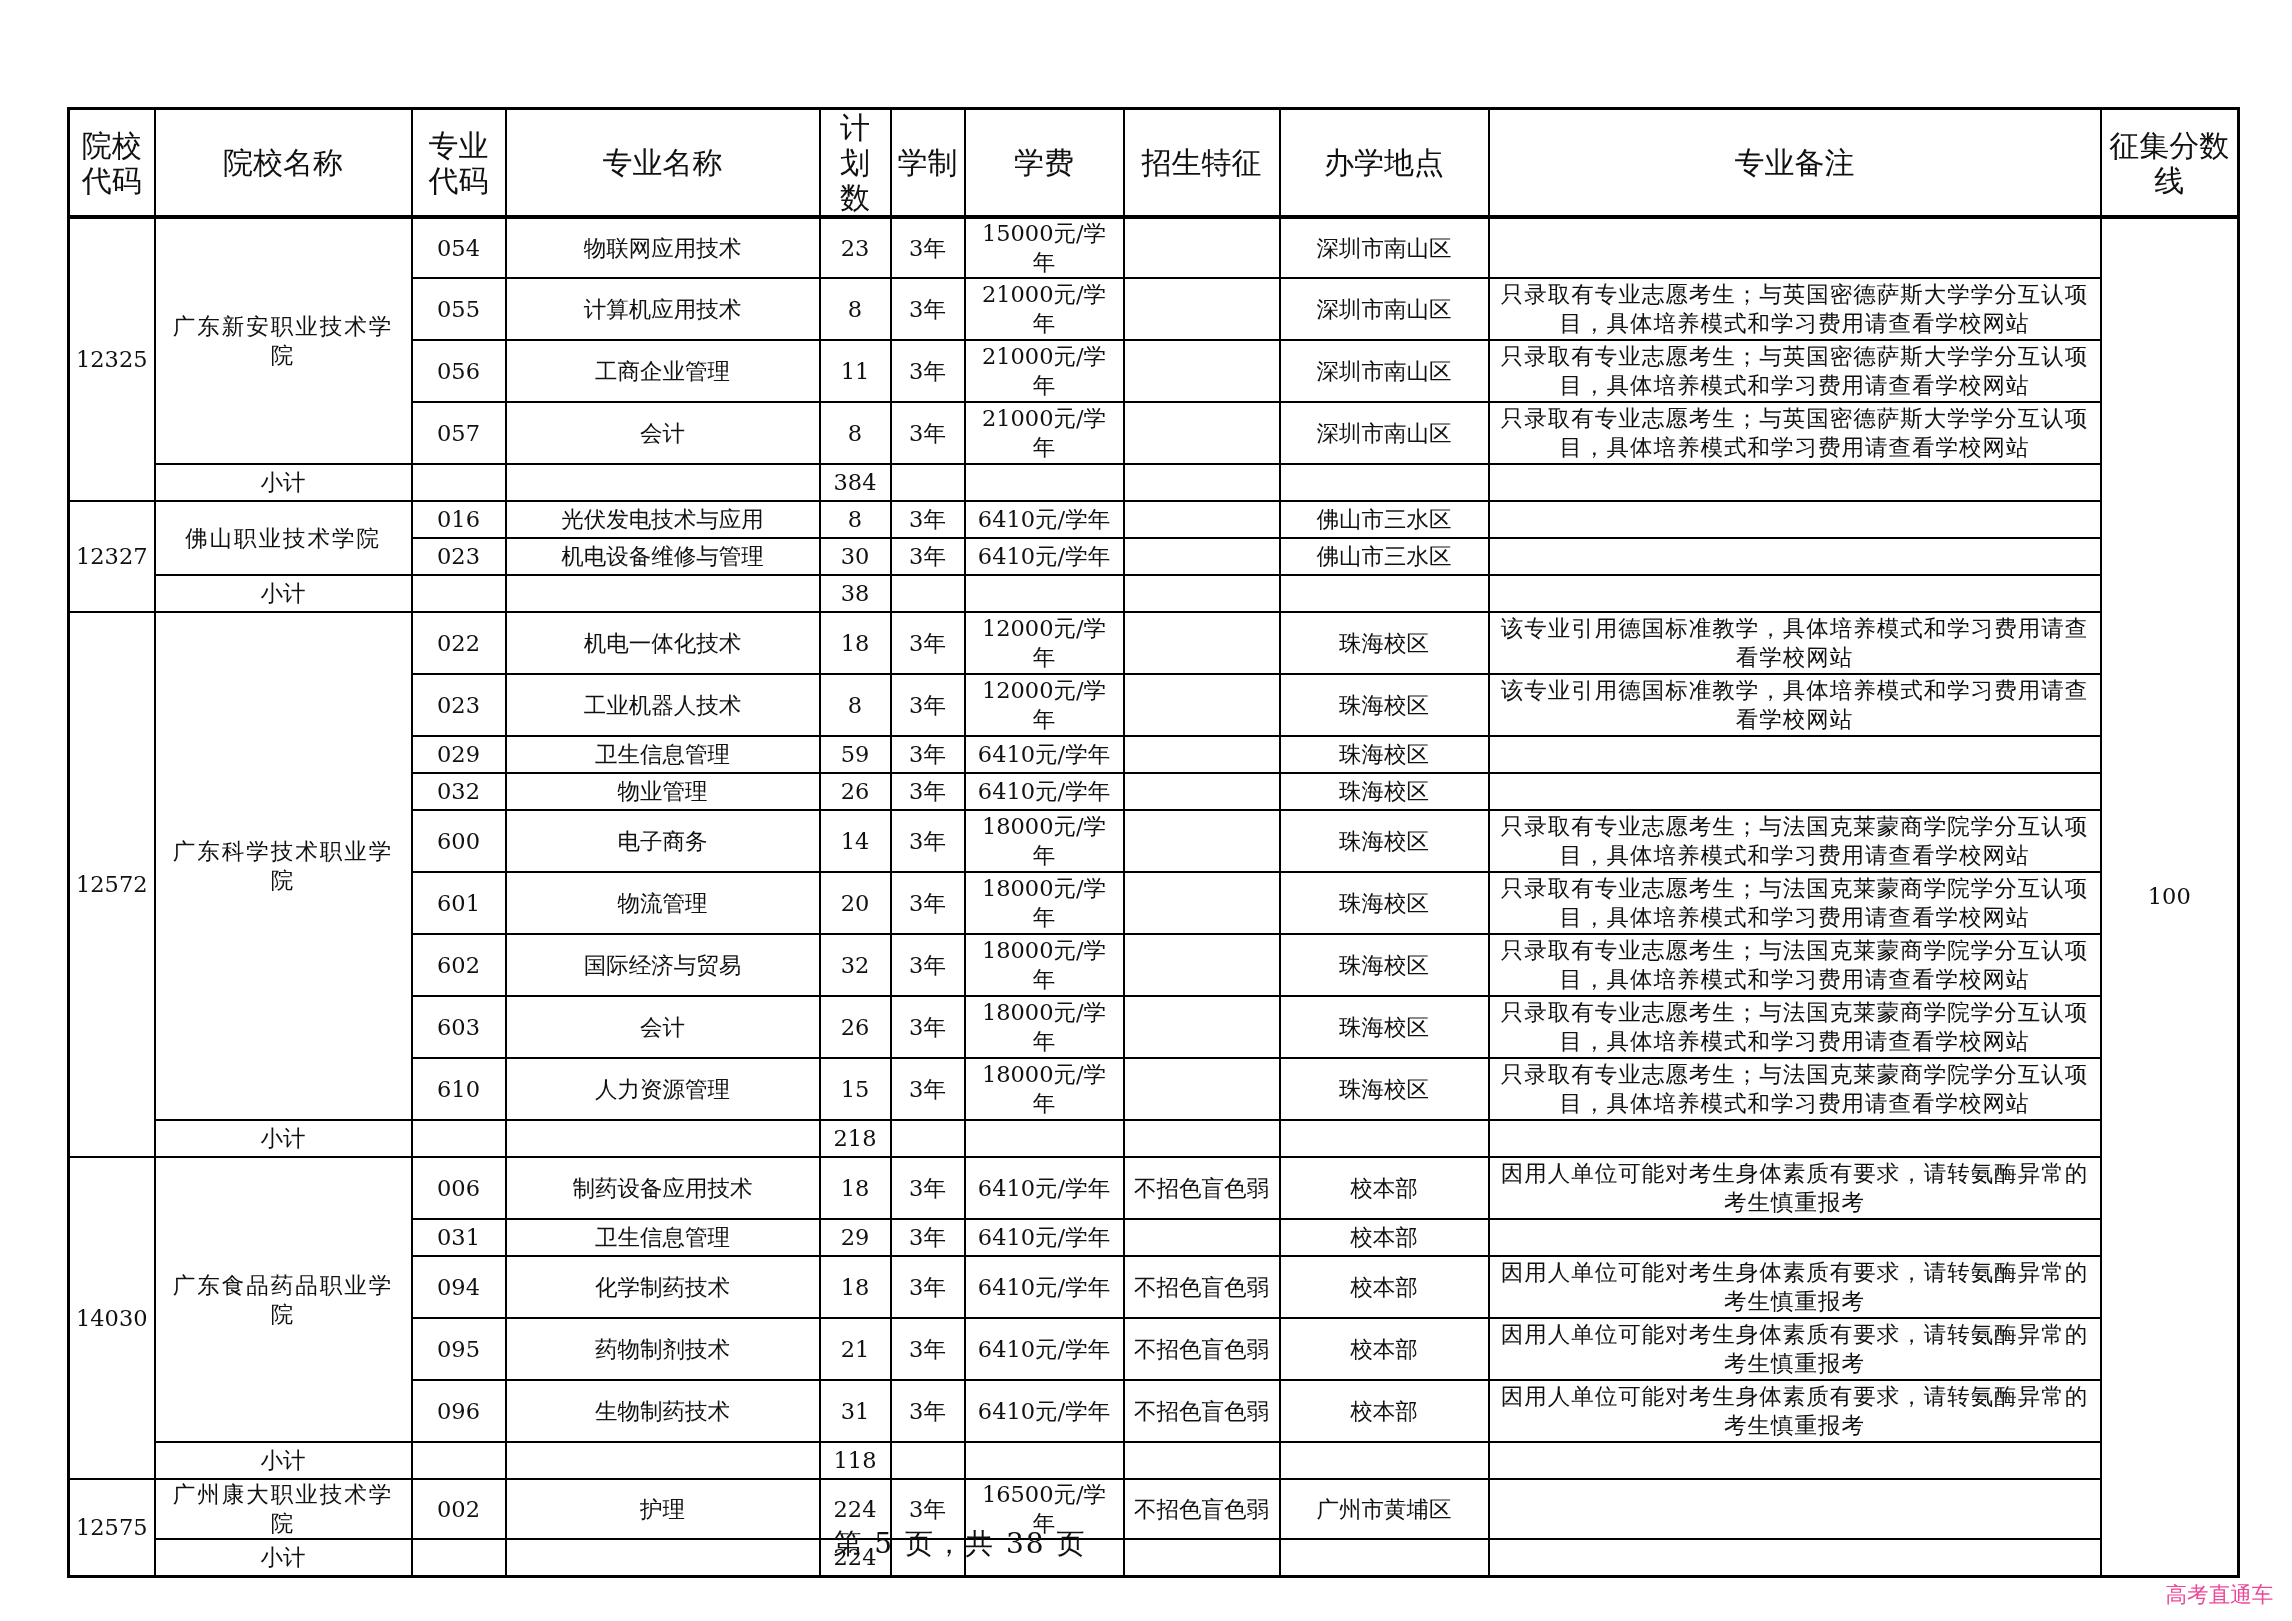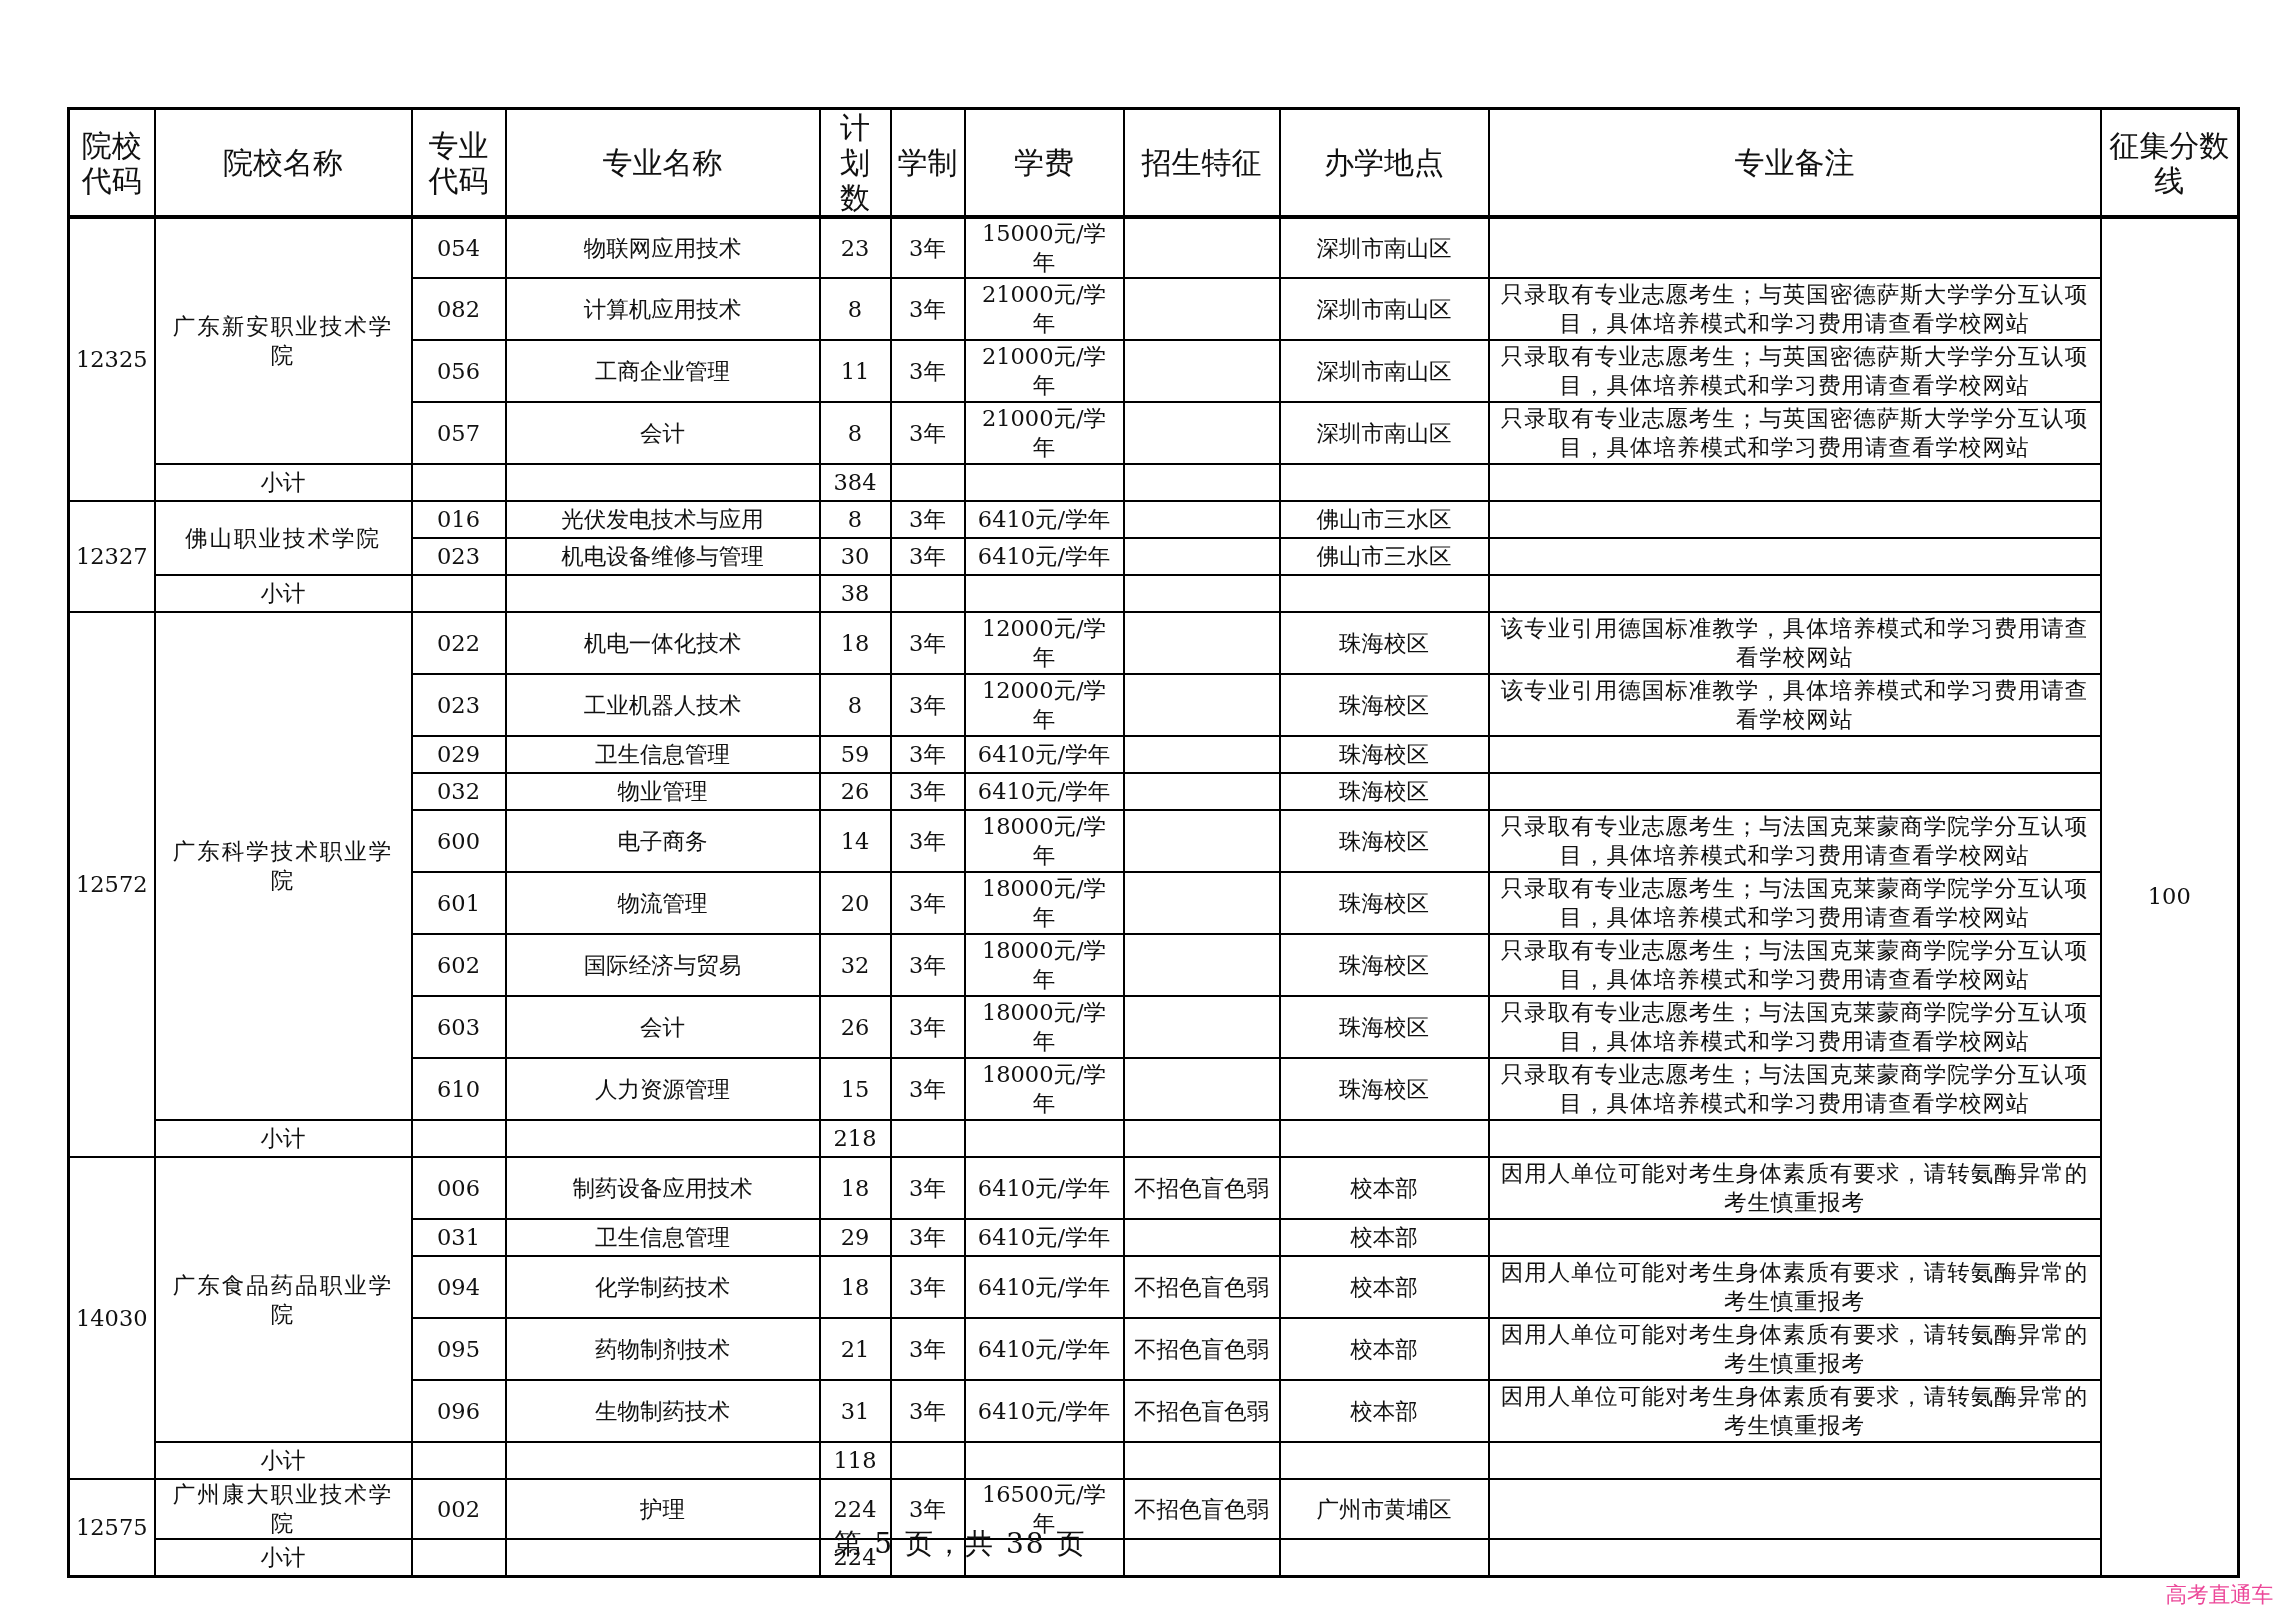--- a/index.html
+++ b/index.html
@@ -60,21 +60,21 @@
         <td>物联网应用技术</td>
         <td>23</td>
         <td>3年</td>
         <td>15000元/学年</td>
         <td></td>
         <td>深圳市南山区</td>
         <td class="note"></td>
         <td rowspan="26">100</td>
       </tr>
       <tr class="r2">
-        <td>082</td>
+        <td>055</td>
         <td>计算机应用技术</td>
         <td>8</td>
         <td>3年</td>
         <td>21000元/学年</td>
         <td></td>
         <td>深圳市南山区</td>
         <td class="note">只录取有专业志愿考生；与英国密德萨斯大学学分互认项目，具体培养模式和学习费用请查看学校网站</td>
       </tr>
       <tr class="r2">
         <td>056</td>

